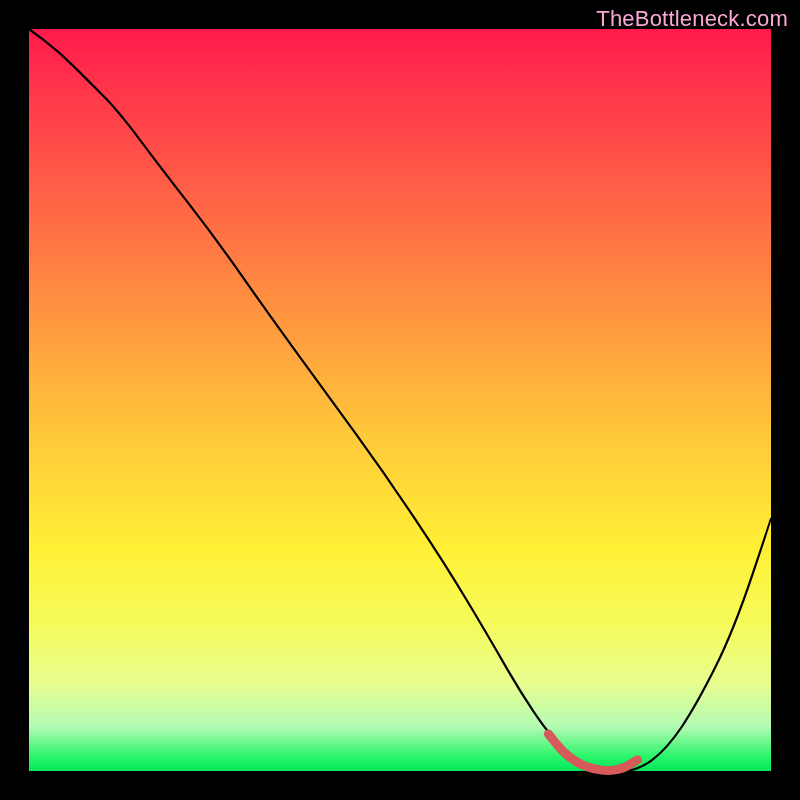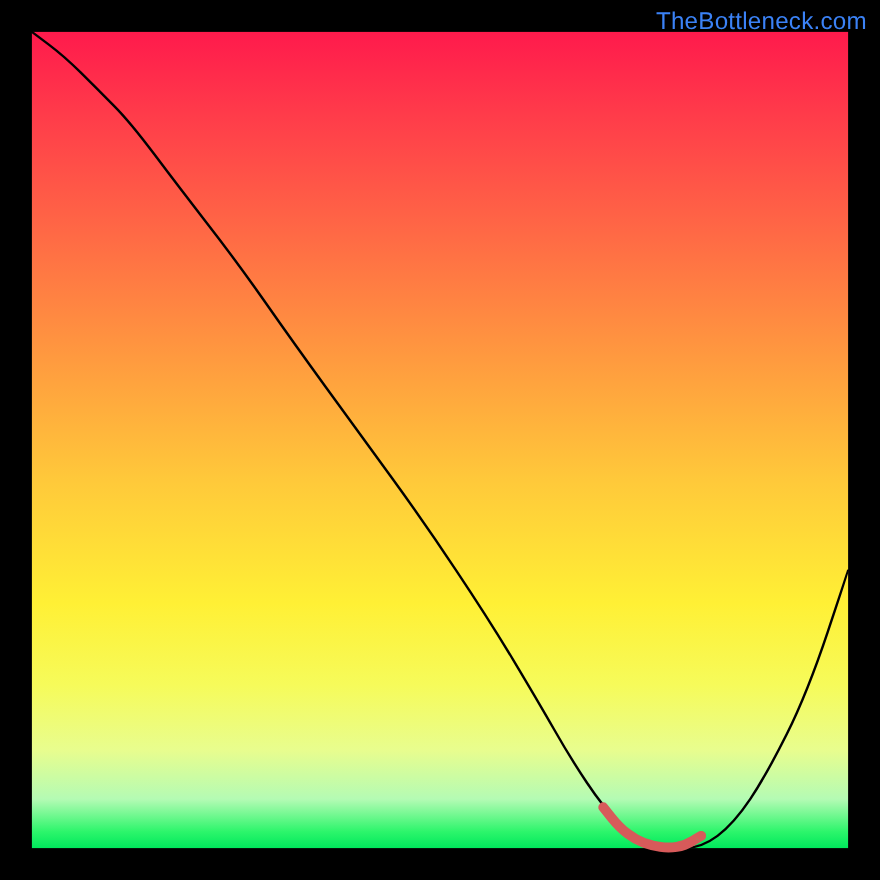--- a/index.html
+++ b/index.html
@@ -8,21 +8,21 @@
     width: 800px;
     height: 800px;
     background: #000;
     position: relative;
     font-family: Arial, Helvetica, sans-serif;
   }
   .watermark {
     position: absolute;
     top: 6px;
     right: 12px;
-    color: #3b82f6;
+    color: #f9a8d4;
     font-size: 22px;
     font-weight: 500;
     letter-spacing: 0.2px;
   }
   .plot-area {
     position: absolute;
     left: 29px;
     top: 29px;
     width: 742px;
     height: 742px;

